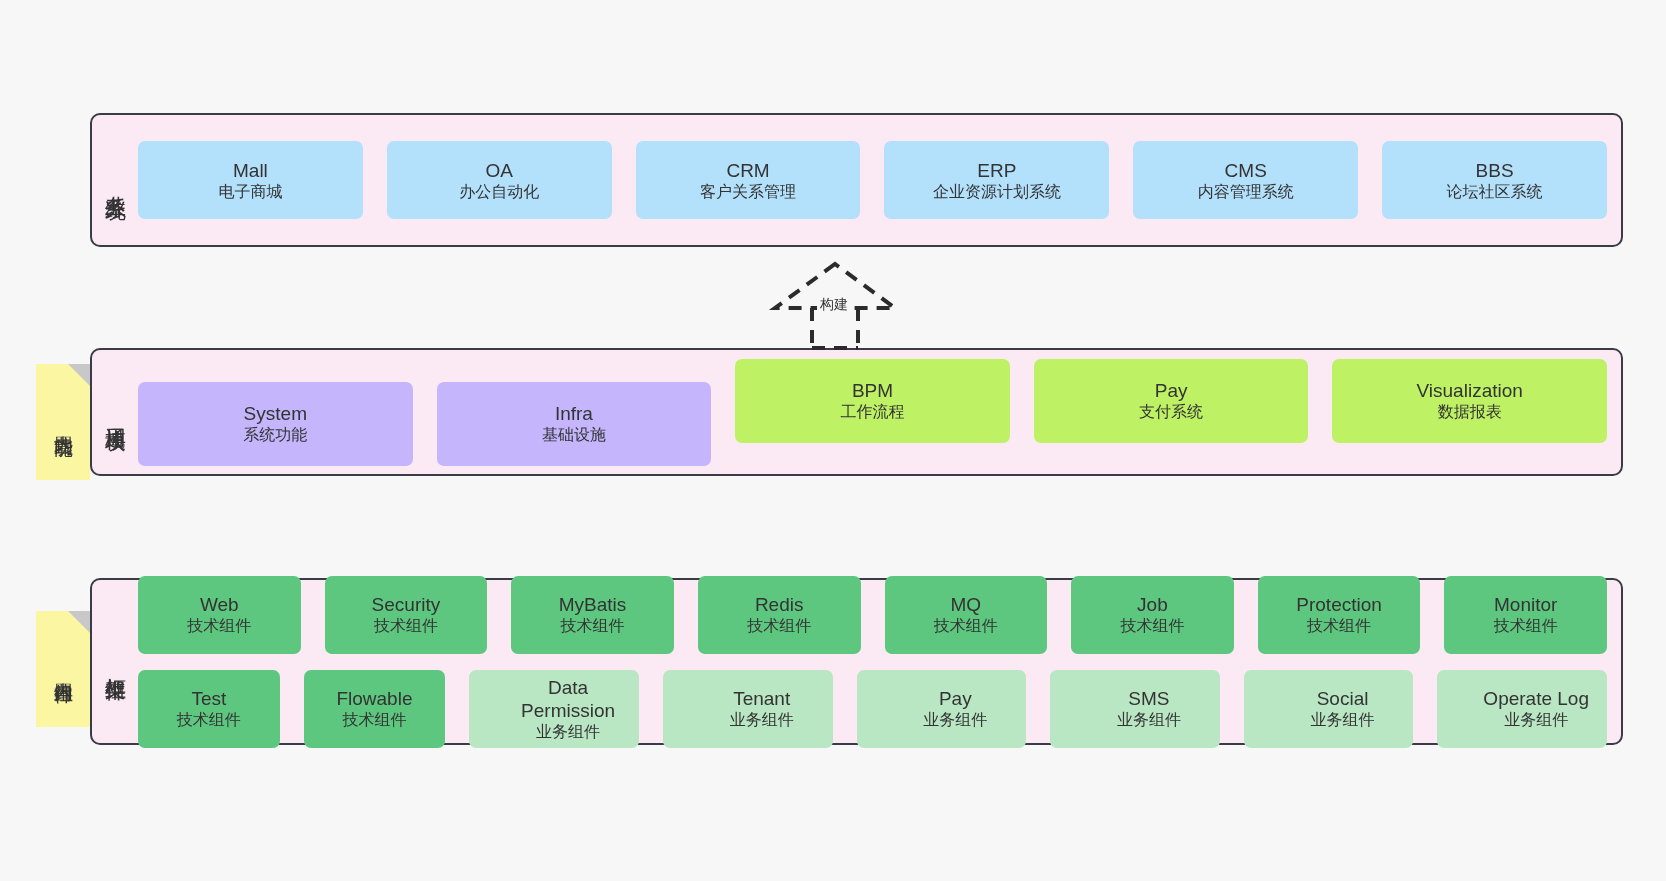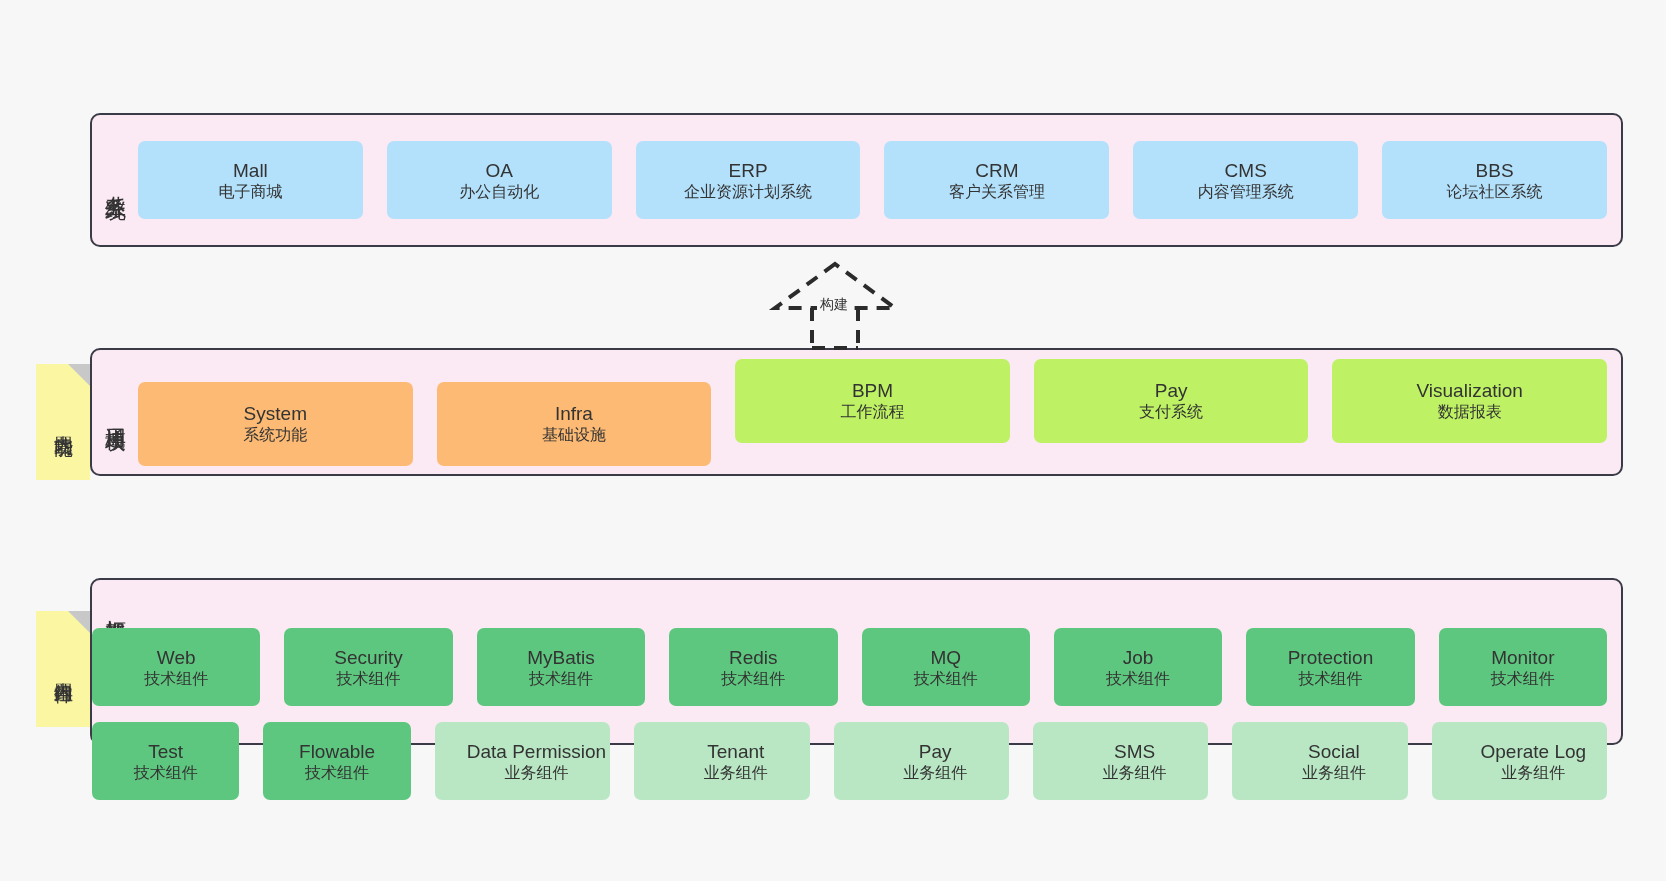--- a/index.html
+++ b/index.html
@@ -86,21 +86,21 @@
   .node .t2 {
     font-size: 16px;
     color: #333333;
   }
 
   .h-business { height: 78px; }
   .h-module   { height: 84px; }
   .h-frame    { height: 78px; }
 
   .c-blue       { background: #b3e0fb; }
-  .c-red        { background: #fdba74; margin-top: 23px; }
+  .c-red        { background: #c4b5fd; margin-top: 23px; }
   .c-pink       { background: #bef264; }
   .c-green      { background: #5ec77f; }
   .c-lightgreen { background: #b9e7c4; padding-left: 32px; }
 
   
   .note {
     position: absolute;
     background: #fbf6a2;
     box-sizing: border-box;
     display: flex;
@@ -155,27 +155,27 @@
           <span class="t1">Mall</span>
           <span class="t2">电子商城</span>
         </div>
 
         <div class="node h-business c-blue">
           <span class="t1">OA</span>
           <span class="t2">办公自动化</span>
         </div>
 
         <div class="node h-business c-blue">
+          <span class="t1">CRM</span>
+          <span class="t2">客户关系管理</span>
+        </div>
+
+        <div class="node h-business c-blue">
           <span class="t1">ERP</span>
           <span class="t2">企业资源计划系统</span>
-        </div>
-
-        <div class="node h-business c-blue">
-          <span class="t1">CRM</span>
-          <span class="t2">客户关系管理</span>
         </div>
 
         <div class="node h-business c-blue">
           <span class="t1">CMS</span>
           <span class="t2">内容管理系统</span>
         </div>
 
         <div class="node h-business c-blue">
           <span class="t1">BBS</span>
           <span class="t2">论坛社区系统</span>
@@ -236,21 +236,21 @@
       </div>
     </div>
   </div>
 
 
   <div class="note" style="left:36px; top:611px; width:54px; height:116px;">
     <span class="note-text">内置组件</span>
     <span class="note-fold"></span>
   </div>
 
-  <div class="layer" style="left:90px; top:578px; width:1533px; height:167px;flex-direction:column;">
+  <div class="layer" style="left:90px; top:578px; width:1533px; height:167px;">
     <div class="layer-label">框架组件</div>
     <div class="layer-body">
 
       <div class="row">
         <div class="node h-frame c-green">
           <span class="t1">Web</span>
           <span class="t2">技术组件</span>
         </div>
         <div class="node h-frame c-green">
           <span class="t1">Security</span>

